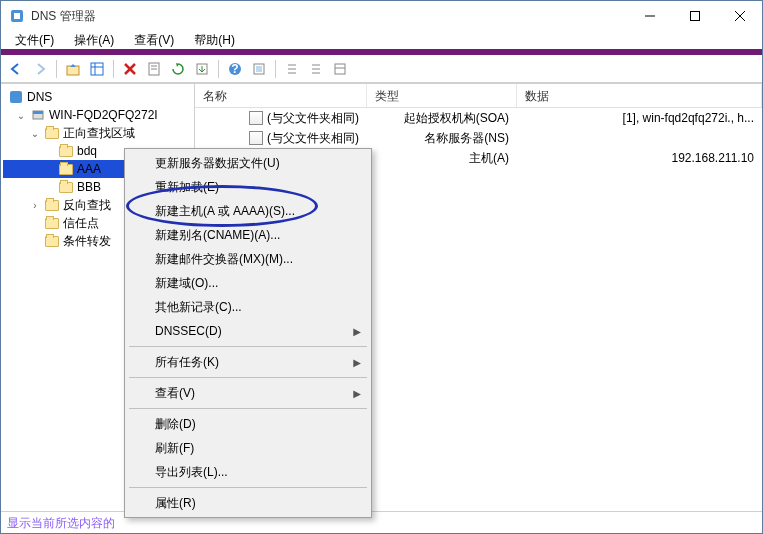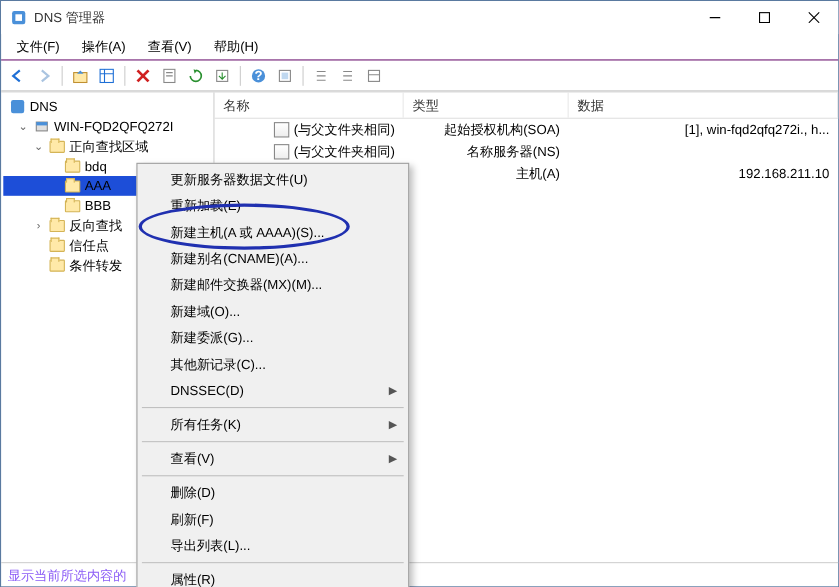--- a/index.html
+++ b/index.html
@@ -6,21 +6,21 @@
 body { background: #fff; width: 763px; height: 534px; overflow: hidden; position: relative; }
 
 .window { border: 1px solid #5a7aa0; width: 763px; height: 534px; display: flex; flex-direction: column; background: #fff; }
 
 .titlebar { height: 30px; display: flex; align-items: center; padding: 0 0 0 8px; background: #fff; }
 .titlebar .icon { width: 16px; height: 16px; margin-right: 6px; }
 .titlebar .title { flex: 1; color: #333; }
 .titlebar .winbtns { display: flex; }
 .titlebar .winbtn { width: 45px; height: 30px; display: flex; align-items: center; justify-content: center; cursor: pointer; }
 
-.menubar { height: 24px; display: flex; align-items: center; padding: 0 4px; border-bottom: 1px solid #701a75; }
+.menubar { height: 24px; display: flex; align-items: center; padding: 0 4px; border-bottom: 6px solid #701a75; }
 .menubar .menuitem { padding: 3px 10px; cursor: pointer; }
 
 .toolbar { height: 28px; display: flex; align-items: center; padding: 2px 4px; border-bottom: 1px solid #d0d0d0; gap: 2px; }
 .toolbar .tbtn { width: 22px; height: 22px; display: flex; align-items: center; justify-content: center; cursor: pointer; border: 1px solid transparent; }
 .toolbar .sep { width: 1px; height: 18px; background: #ccc; margin: 0 3px; }
 
 .content { flex: 1; display: flex; border-top: 1px solid #d0d0d0; }
 
 .tree { width: 194px; border-right: 1px solid #d0d0d0; padding: 4px 2px; overflow: hidden; }
 .tree-row { display: flex; align-items: center; height: 18px; padding: 0 2px; cursor: pointer; white-space: nowrap; }
@@ -277,21 +277,20 @@
   </div>
 </div>
 
 <div class="context-menu">
   <div class="cm-item">更新服务器数据文件(U)</div>
   <div class="cm-item">重新加载(E)</div>
   <div class="cm-item">新建主机(A 或 AAAA)(S)...</div>
   <div class="cm-item">新建别名(CNAME)(A)...</div>
   <div class="cm-item">新建邮件交换器(MX)(M)...</div>
   <div class="cm-item">新建域(O)...</div>
-  <div class="cm-item">新建委派(G)...</div>
   <div class="cm-item">其他新记录(C)...</div>
   <div class="cm-item">
       <span>DNSSEC(D)</span>
       <span class="cm-arrow">▶</span>
     </div>
   <div class="cm-sep"></div>
   <div class="cm-item">
       <span>所有任务(K)</span>
       <span class="cm-arrow">▶</span>
     </div>

